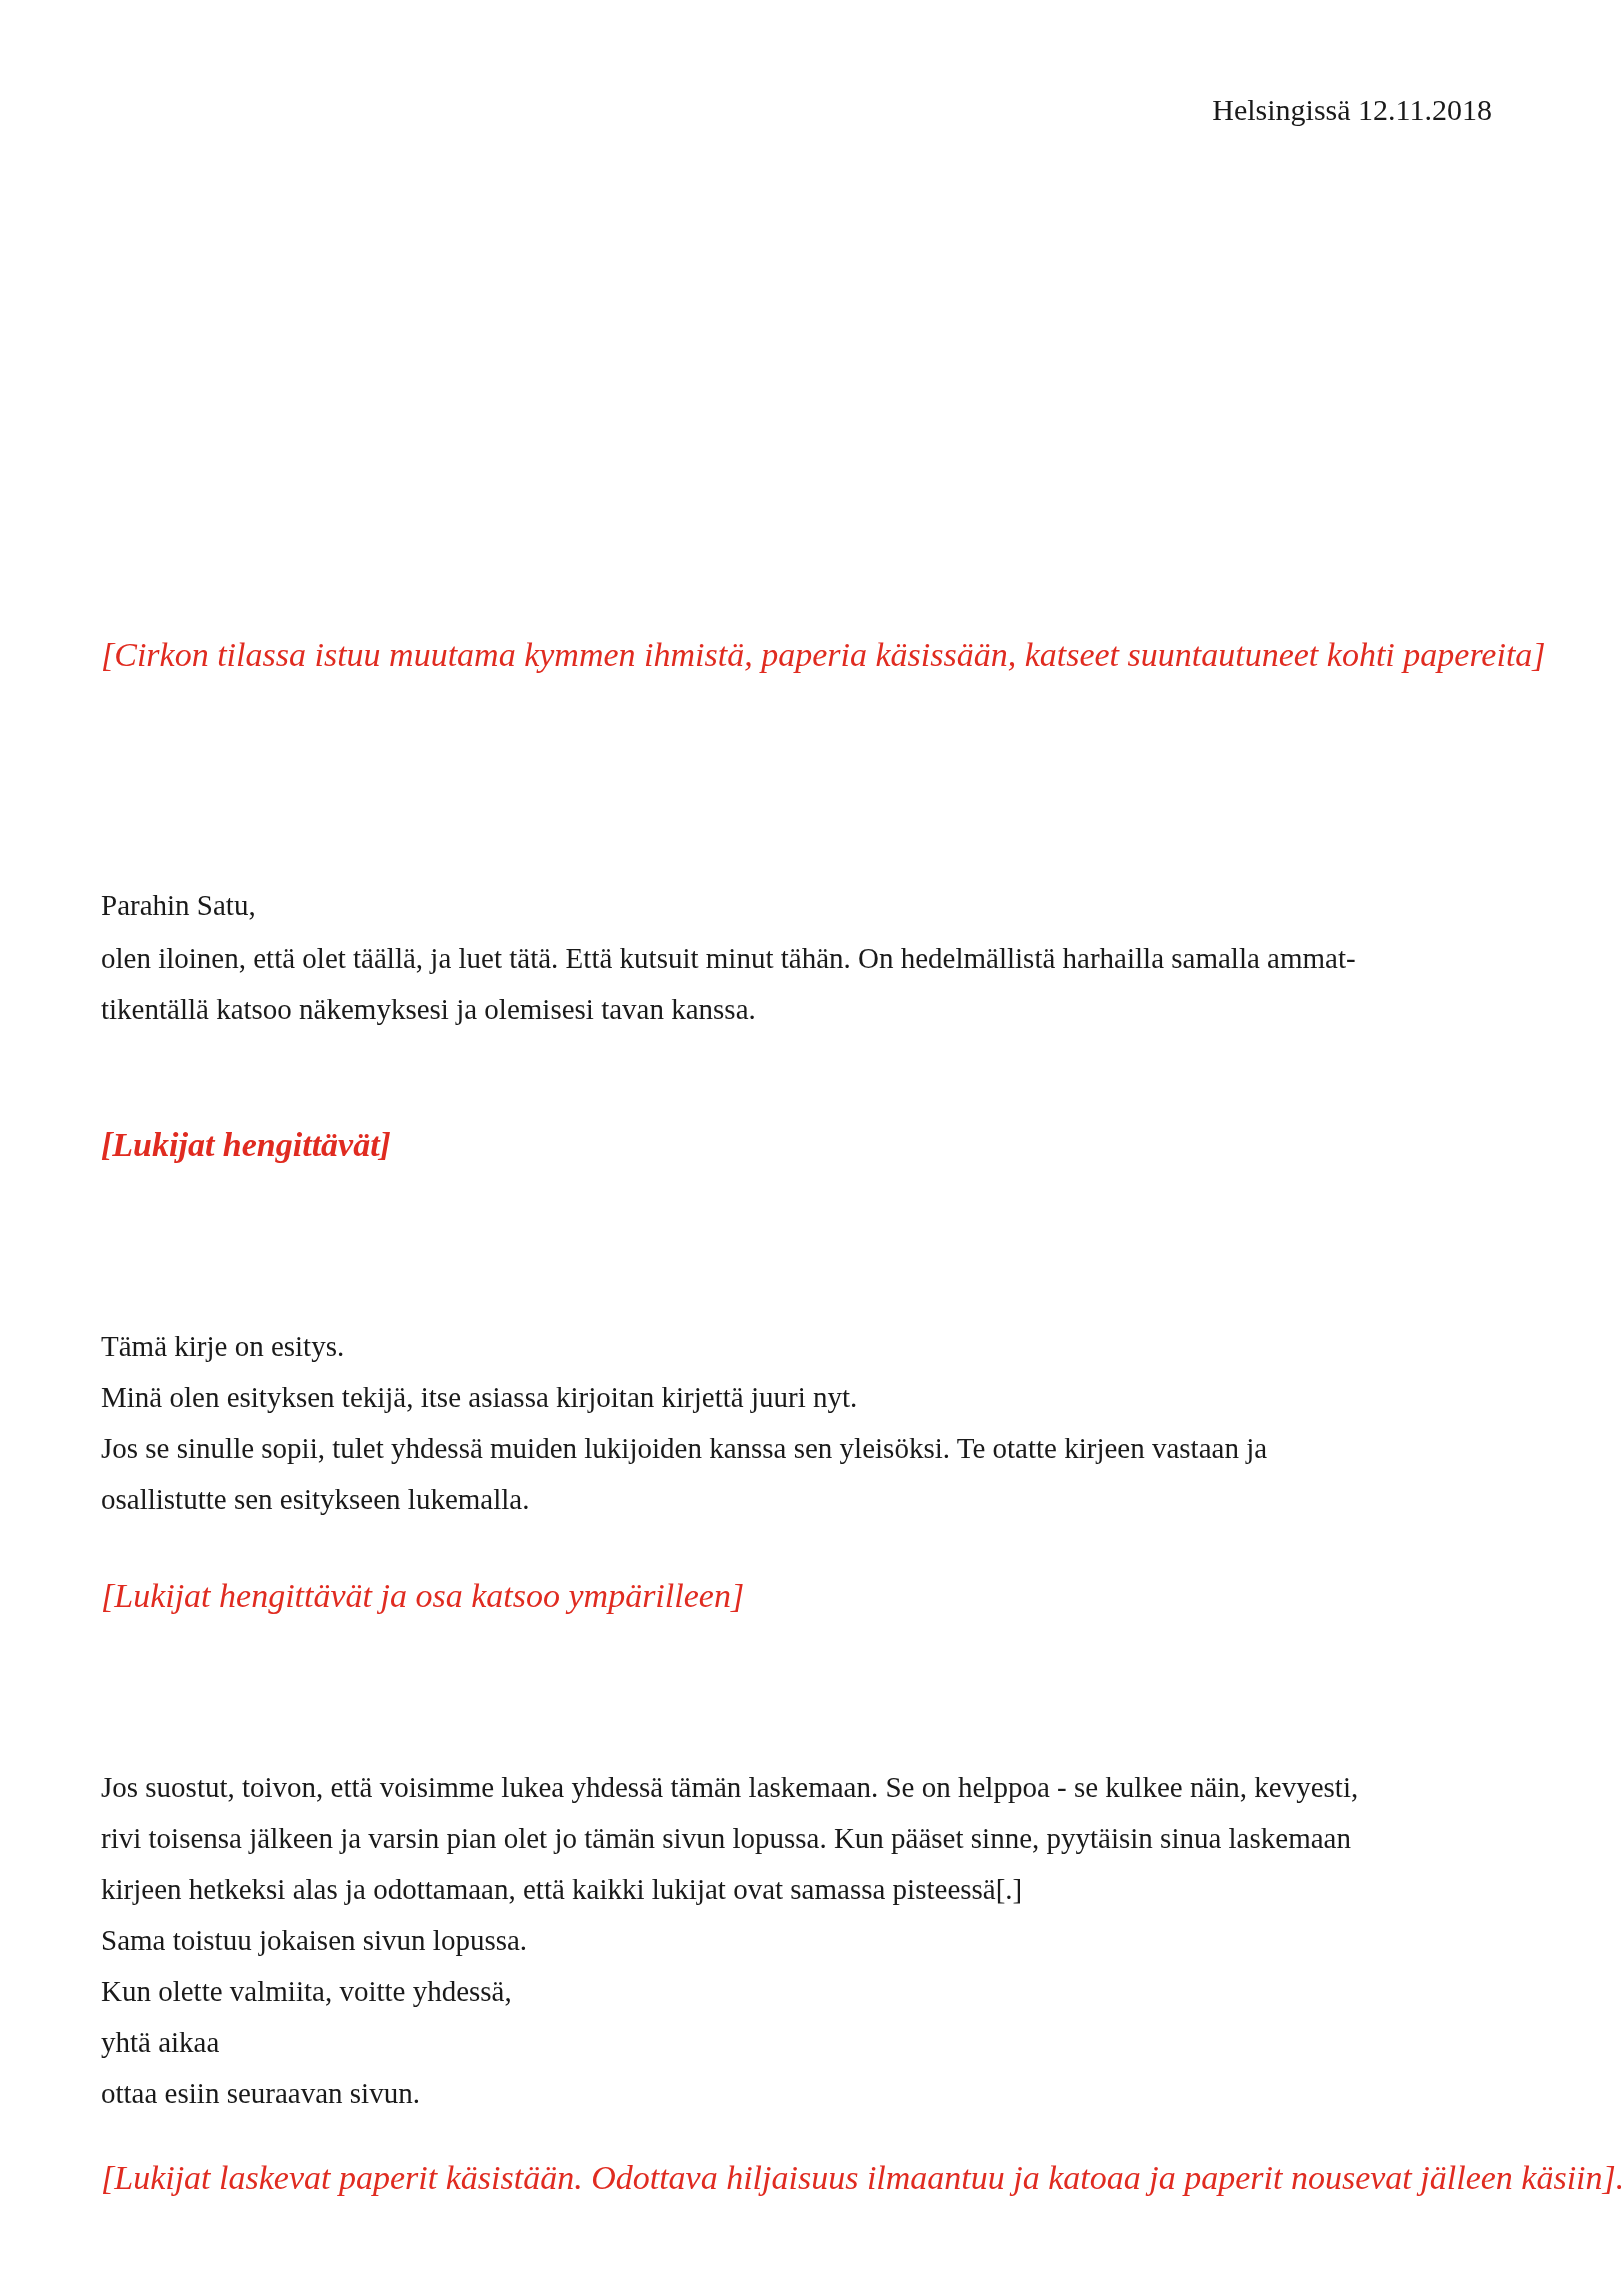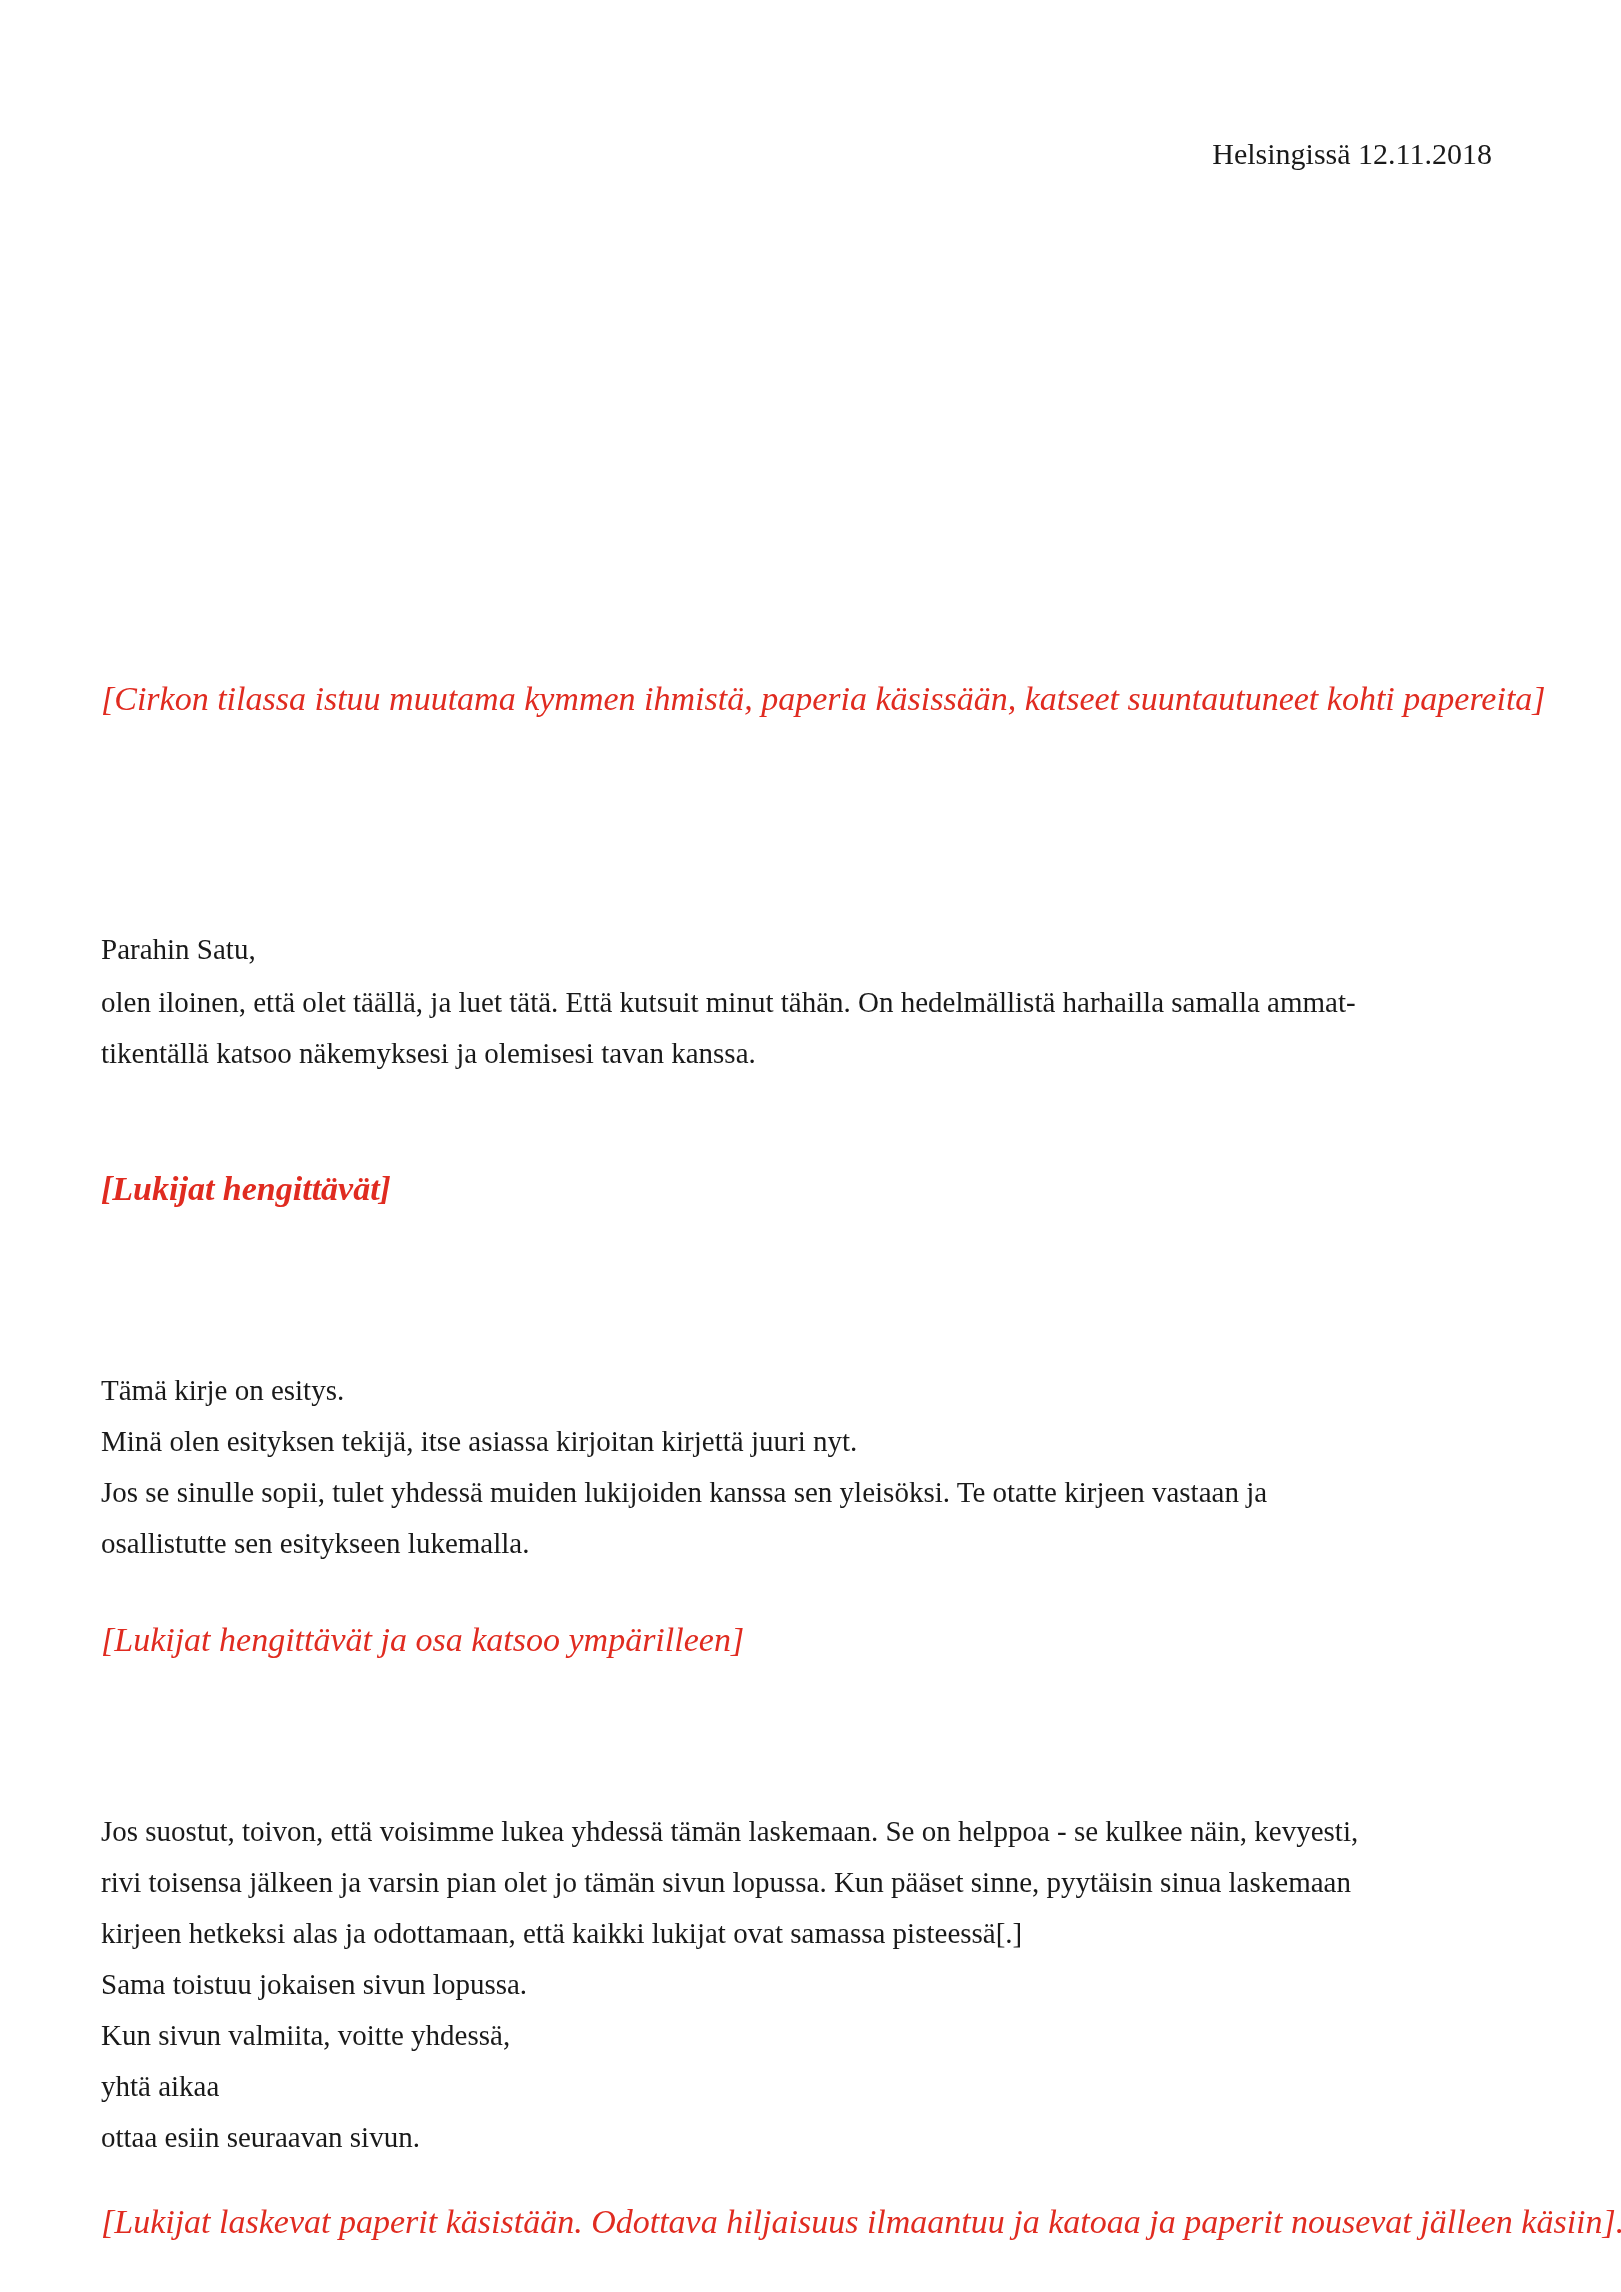--- a/index.html
+++ b/index.html
@@ -11,21 +11,21 @@
     position: relative;
     width: 1621px;
     height: 2293px;
     margin: 0 auto;
     background: var(--background, #ffffff);
     font-family: "Liberation Serif", "DejaVu Serif", serif;
     color: var(--text-color, #000000);
     font-size: 29px;
     overflow: hidden;
   }
-  .abs { position: absolute; margin-top: 44px; }
+  .abs { position: absolute; }
   .dateline {
     top: 93px;
     right: 129px;
     font-size: 30px;
     white-space: nowrap;
   }
   .stage-direction {
     left: 101px;
     right: 98px;
     color: var(--stage-direction-color, #e02b20);
@@ -76,21 +76,21 @@
     <div class="line">osallistutte sen esitykseen lukemalla.</div>
   </div>
 
   <div class="abs stage-direction sd-3">[Lukijat hengittävät ja osa katsoo ympärilleen]</div>
 
   <div class="abs body-block para-3">
     <div class="line">Jos suostut, toivon, että voisimme lukea yhdessä tämän laskemaan. Se on helppoa - se kulkee näin, kevyesti,</div>
     <div class="line">rivi toisensa jälkeen ja varsin pian olet jo tämän sivun lopussa. Kun pääset sinne, pyytäisin sinua laskemaan</div>
     <div class="line">kirjeen hetkeksi alas ja odottamaan, että kaikki lukijat ovat samassa pisteessä[.]</div>
     <div class="line">Sama toistuu jokaisen sivun lopussa.</div>
-    <div class="line">Kun sivun valmiita, voitte yhdessä,</div>
+    <div class="line">Kun olette valmiita, voitte yhdessä,</div>
     <div class="line">yhtä aikaa</div>
     <div class="line">ottaa esiin seuraavan sivun.</div>
   </div>
 
   <div class="abs stage-direction sd-4">[Lukijat laskevat paperit käsistään. Odottava hiljaisuus ilmaantuu ja katoaa ja paperit nousevat jälleen käsiin].</div>
 
 </div>
 
 
 </body></html>

